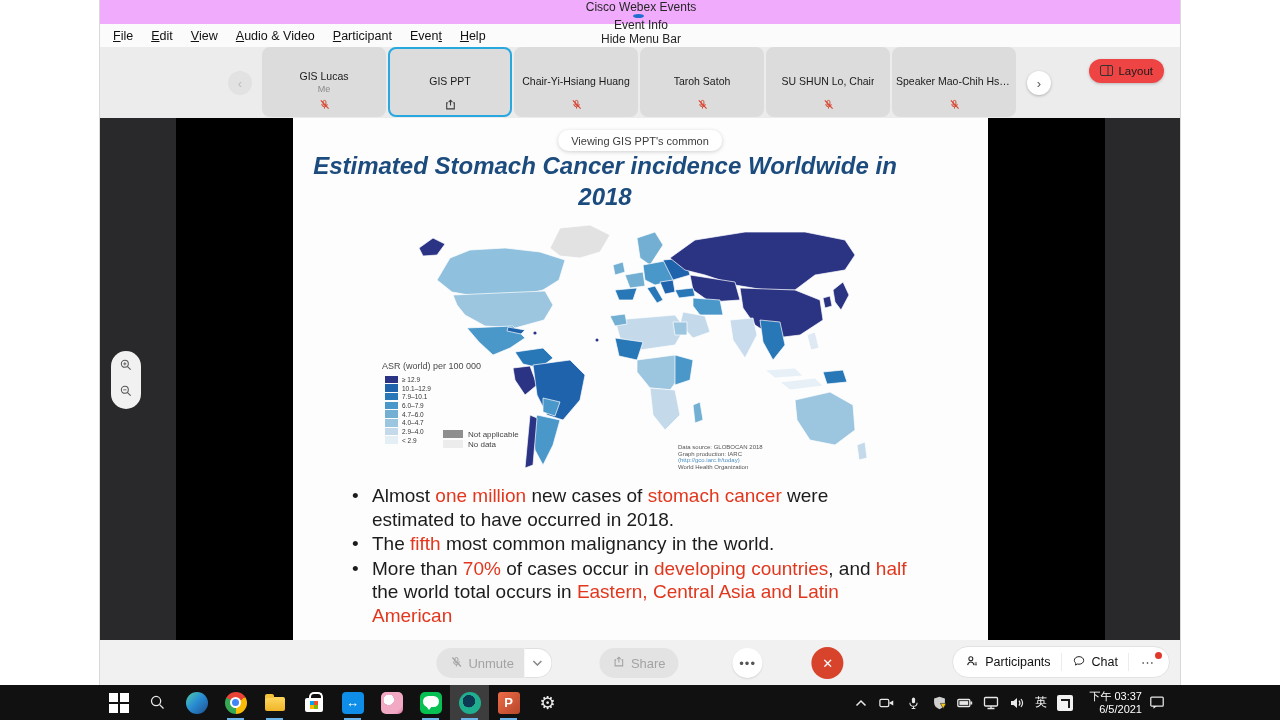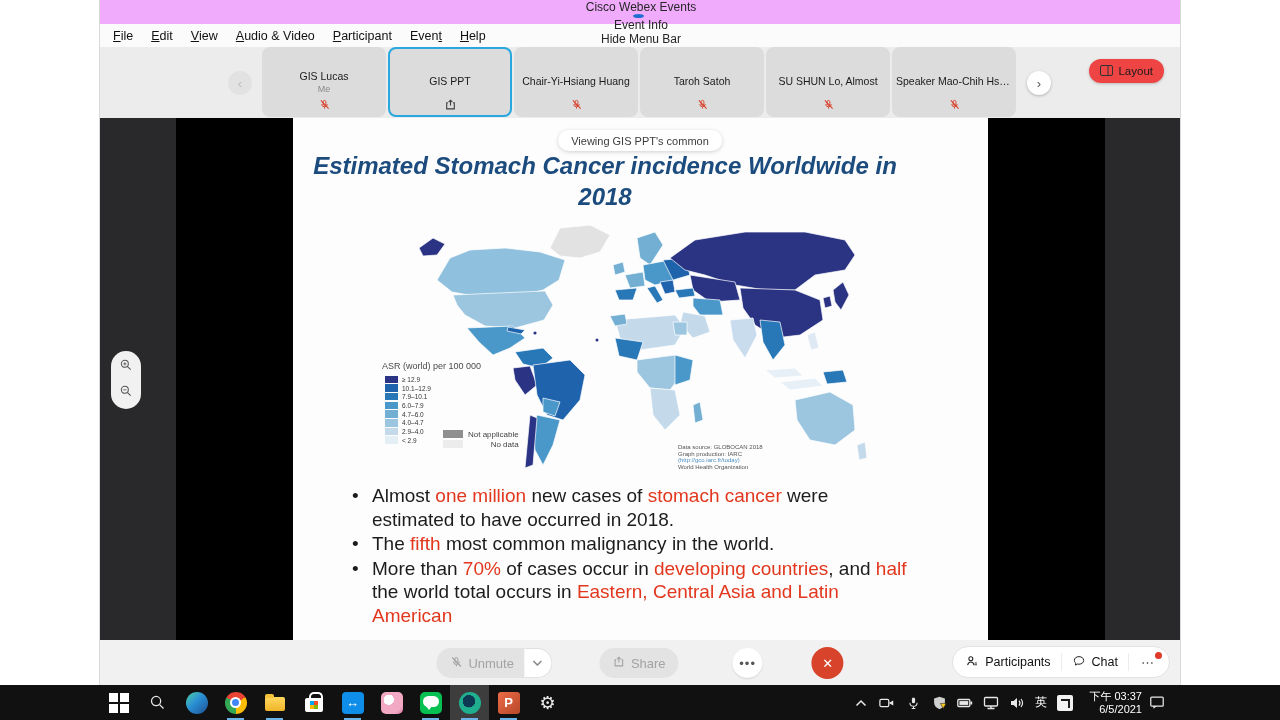--- a/index.html
+++ b/index.html
@@ -68,21 +68,21 @@
     font-style:italic; color:#1c4b7d; line-height:31px; }
 
   .map-figure { position:absolute; left:275px; top:102px; width:497px; height:258px; }
   .map-svg { position:absolute; left:0; top:0; }
   .legend-title { position:absolute; left:7px; top:141px; font-size:9px; color:#4a4a4a; }
   .legend-rows { position:absolute; left:10px; top:155px; }
   .legend-row { display:flex; align-items:center; height:8.7px; }
   .legend-swatch { width:13px; height:7.5px; margin-right:4px; }
   .legend-label { font-size:6.5px; color:#333; }
   .legend-extra { position:absolute; left:68px; top:209px; }
-  .extra-row { display:flex; align-items:center; height:10px;justify-content:space-between; }
+  .extra-row { display:flex; align-items:center; height:10px; }
   .extra-swatch { width:20px; height:8.5px; margin-right:5px; }
   .extra-label { font-size:8px; color:#444; }
   .map-source { position:absolute; left:303px; top:224px; }
   .src-line { font-size:6px; line-height:6.6px; color:#555; }
   .src-line.link { color:#4a90c2; }
 
   .bullets { position:absolute; left:250px; top:366px; width:563px; list-style:none; }
   .bullets li { position:relative; padding-left:22px; font-size:19px; line-height:23.5px;
     color:#1c1c1c; margin-bottom:1px; }
   .bullets li::before { content:'•'; position:absolute; left:2px; }
@@ -246,21 +246,21 @@
             <div class="tile-status">
               <svg width="11" height="13" viewBox="0 0 24 24">
                 <path d="M12 3a3 3 0 0 1 3 3v5a3 3 0 0 1-6 0V6a3 3 0 0 1 3-3z" fill="none" stroke="#d8402a" stroke-width="2"></path>
                 <path d="M6 11a6 6 0 0 0 12 0" fill="none" stroke="#d8402a" stroke-width="2"></path>
                 <path d="M12 17v4" stroke="#d8402a" stroke-width="2"></path>
                 <path d="M4 3l17 18" stroke="#d8402a" stroke-width="2.4"></path>
               </svg>
             </div>
           </div>
           <div class="tile">
-            <div class="tile-name">SU SHUN Lo, Almost</div>
+            <div class="tile-name">SU SHUN Lo, Chair</div>
             <div class="tile-status">
               <svg width="11" height="13" viewBox="0 0 24 24">
                 <path d="M12 3a3 3 0 0 1 3 3v5a3 3 0 0 1-6 0V6a3 3 0 0 1 3-3z" fill="none" stroke="#d8402a" stroke-width="2"></path>
                 <path d="M6 11a6 6 0 0 0 12 0" fill="none" stroke="#d8402a" stroke-width="2"></path>
                 <path d="M12 17v4" stroke="#d8402a" stroke-width="2"></path>
                 <path d="M4 3l17 18" stroke="#d8402a" stroke-width="2.4"></path>
               </svg>
             </div>
           </div>
           <div class="tile">

